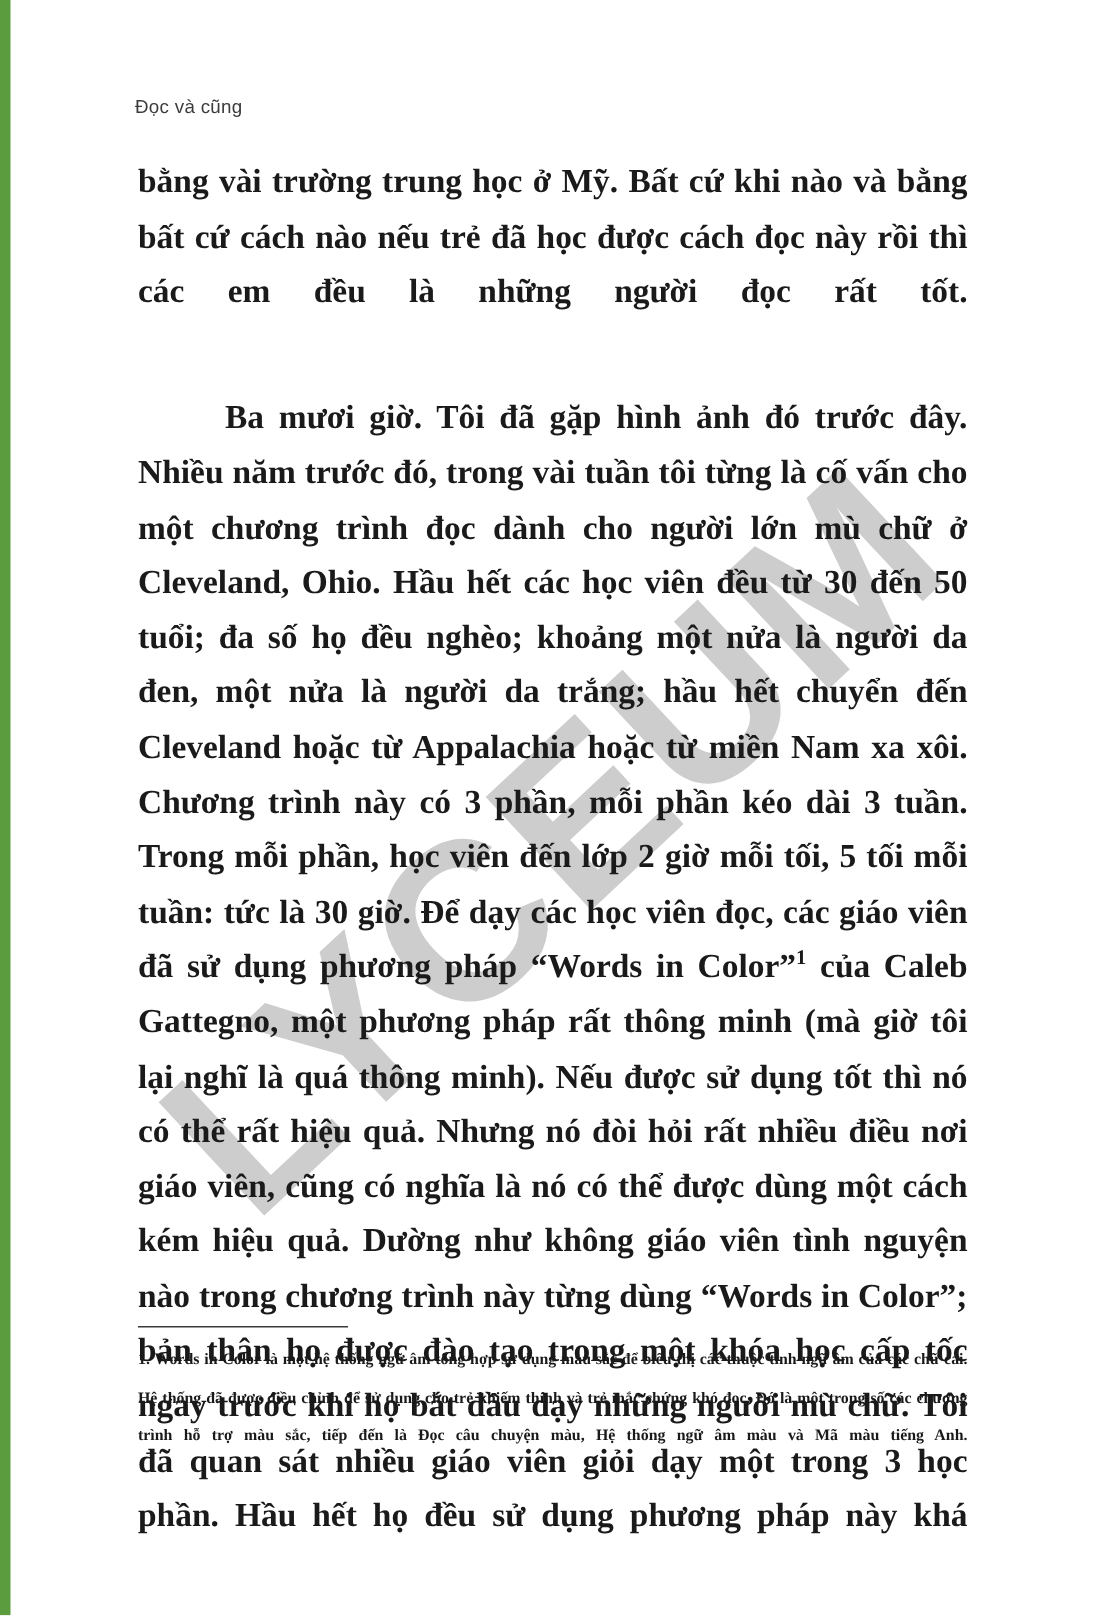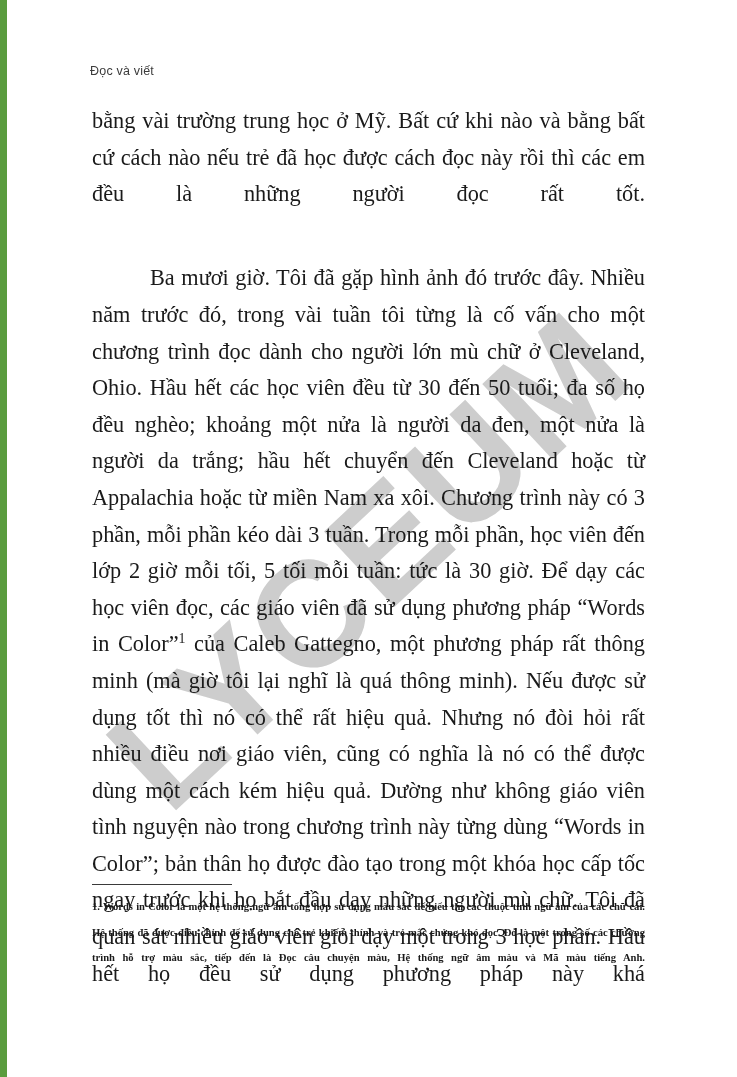--- a/index.html
+++ b/index.html
@@ -55,20 +55,21 @@
     font-family: "Liberation Sans", sans-serif;
     font-size: 12.5px;
     color: #3b3b3b;
     letter-spacing: 0.2px;
   }
   .body-block {
     position: absolute;
     left: 92px;
     top: 103px;
     width: 553px;
+    font-weight: bold;
   }
   p.para {
     margin: 0;
     font-size: 22.3px;
     line-height: 36.6px;
     color: #1a1a1a;
     text-align: justify;
     text-justify: inter-word;
     hyphens: none;
   }
@@ -124,21 +125,21 @@
 <body>
 
 <div class="page">
 
   <div class="edge-strip"></div>
 
   <div class="watermark">LYCEUM</div>
 
   <div class="content">
 
-    <div class="running-head">Đọc và viết</div>
+    <div class="running-head">Đọc và cũng</div>
 
     <div class="body-block">
 
       <p class="para first">bằng vài trường trung học ở Mỹ. Bất cứ khi nào và bằng bất cứ cách nào nếu trẻ đã học được cách đọc này rồi thì các em đều là những người đọc rất tốt.</p>
 
       <p class="para second"><span>Ba mươi giờ. Tôi đã gặp hình ảnh đó trước đây. Nhiều năm trước đó, trong vài tuần tôi từng là cố vấn cho một chương trình đọc dành cho người lớn mù chữ ở Cleveland, Ohio. Hầu hết các học viên đều từ 30 đến 50 tuổi; đa số họ đều nghèo; khoảng một nửa là người da đen, một nửa là người da trắng; hầu hết chuyển đến Cleveland hoặc từ Appalachia hoặc từ miền Nam xa xôi. Chương trình này có 3 phần, mỗi phần kéo dài 3 tuần. Trong mỗi phần, học viên đến lớp 2 giờ mỗi tối, 5 tối mỗi tuần: tức là 30 giờ. Để dạy các học viên đọc, các giáo viên đã sử dụng phương pháp “Words in Color”</span><sup class="fn-ref">1</sup><span> của Caleb Gattegno, một phương pháp rất thông minh (mà giờ tôi lại nghĩ là quá thông minh). Nếu được sử dụng tốt thì nó có thể rất hiệu quả. Nhưng nó đòi hỏi rất nhiều điều nơi giáo viên, cũng có nghĩa là nó có thể được dùng một cách kém hiệu quả. Dường như không giáo viên tình nguyện nào trong chương trình này từng dùng “Words in Color”; bản thân họ được đào tạo trong một khóa học cấp tốc ngay trước khi họ bắt đầu dạy những người mù chữ. Tôi đã quan sát nhiều giáo viên giỏi dạy một trong 3 học phần. Hầu hết họ đều sử dụng phương pháp này khá</span></p>
 
     </div>
 
     <div class="footnote-area">

